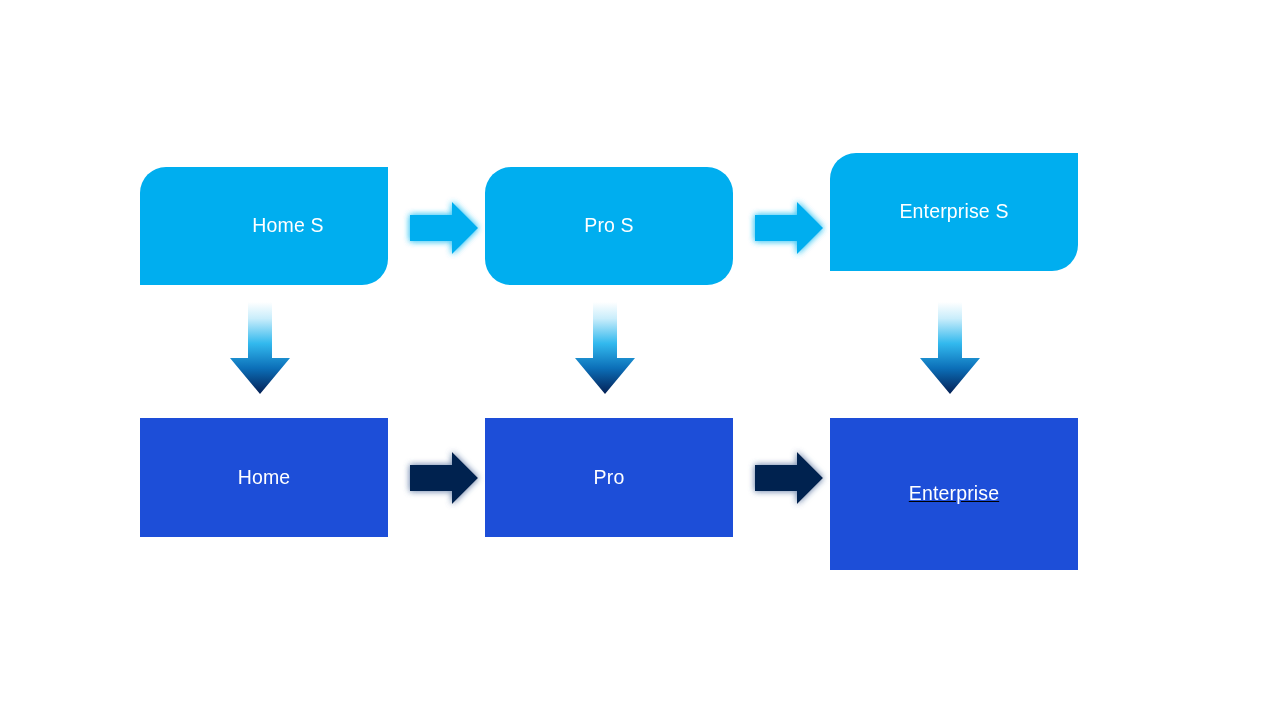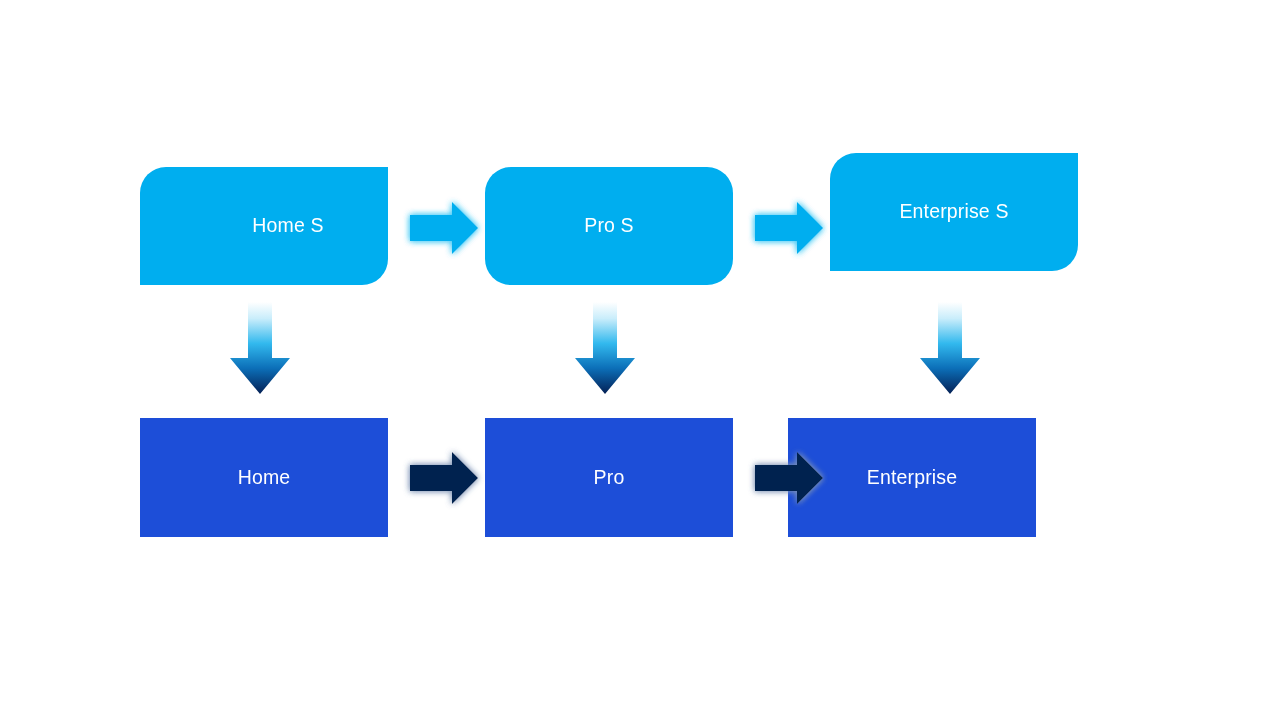--- a/index.html
+++ b/index.html
@@ -148,21 +148,21 @@
   </div>
 
   <div class="node product" style="left:140px; top:418px; width:248px; height:119px;">
     <span class="node-label">Home</span>
   </div>
 
   <div class="node product" style="left:485px; top:418px; width:248px; height:119px;">
     <span class="node-label">Pro</span>
   </div>
 
-  <div class="node product" style="left:788px; top:418px; width:248px; height:119px;">
+  <div class="node product" style="left:830px; top:418px; width:248px; height:152px;text-decoration:underline;">
     <span class="node-label">Enterprise</span>
   </div>
 
   <div class="h-arrow" style="left:402px; top:444px;">
     <svg width="84" height="68" viewBox="0 0 84 68">
       <polygon points="8,21 50,21 50,8 76,34 50,60 50,47 8,47" fill="#062450" filter="url(#glowNavy)"></polygon>
     </svg>
   </div>
 
   <div class="h-arrow" style="left:747px; top:444px;">

